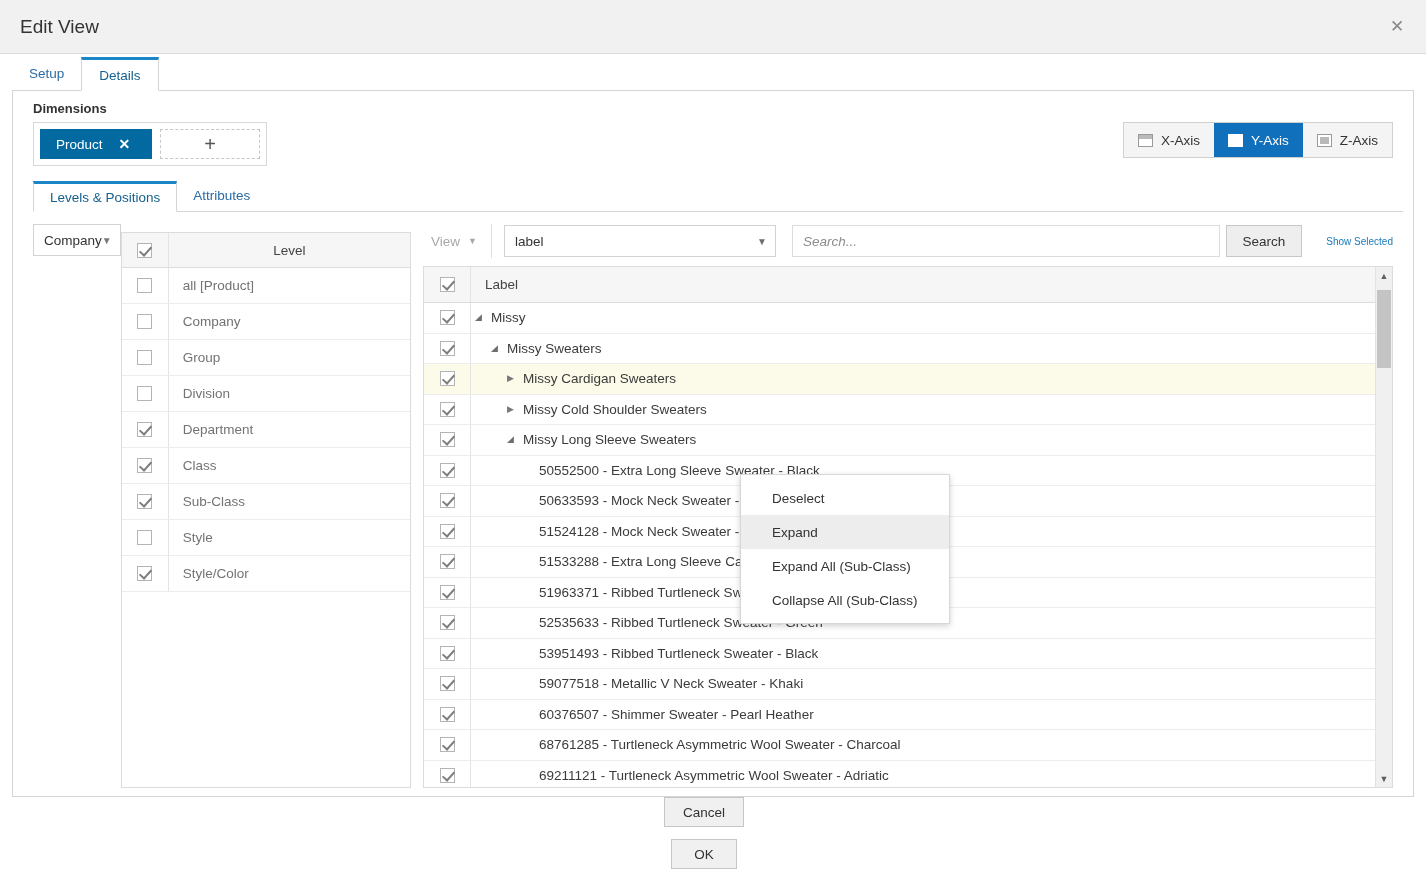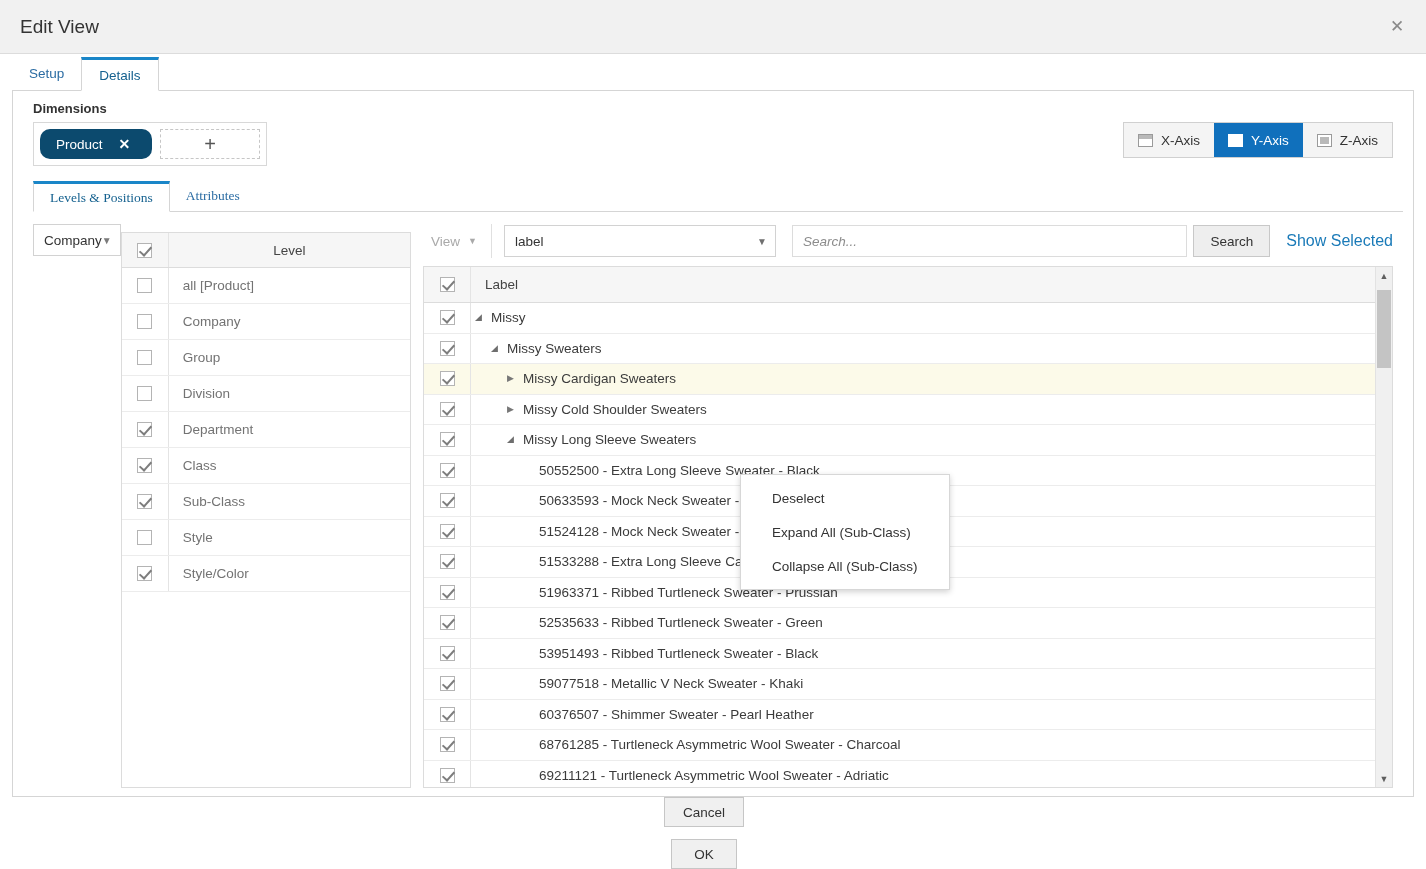--- a/index.html
+++ b/index.html
@@ -74,26 +74,25 @@
   }
   .dim-row { display: flex; align-items: flex-start; }
   .chips {
     border: 1px solid #d8d8d8;
     background: #fff;
     padding: 6px 6px;
     display: flex; align-items: center; gap: 8px;
     margin-left: 10px;
   }
   .chip {
-    background: #0c4a6e; color: #fff;
+    background: #0369a1; color: #fff;
     height: 30px; padding: 0 12px 0 16px;
     display: flex; align-items: center; gap: 16px;
     font-size: 13.5px; cursor: pointer;
     min-width: 112px;
-    border-radius: 10px;
   }
   .chip .x { font-weight: bold; font-size: 14px; }
   .chip-add {
     width: 100px; height: 30px;
     border: 1px dashed #c6c6c6;
     display: flex; align-items: center; justify-content: center;
     color: #555; font-size: 20px; cursor: pointer; line-height: 1;
   }
   .axis-group {
     margin-left: auto;
@@ -128,21 +127,20 @@
   .axis-ico.z::after {
     content: ""; position: absolute; left: 2px; right: 2px; top: 2px; bottom: 2px;
     background: #b9b9b9;
   }
   
   .inner-tabs {
     display: flex; align-items: flex-end;
     margin: 14px 0 0 10px;
     border-bottom: 1px solid #d5d5d5;
     height: 32px;
-    font-family: Liberation Serif, serif;
   }
   .itab {
     height: 31px; padding: 0 16px;
     display: flex; align-items: center;
     font-size: 13.5px; color: #2b6ca3; cursor: pointer;
   }
   .itab.active {
     background: #fff;
     border: 1px solid #d5d5d5;
     border-top: 3px solid #1a86c8;
@@ -222,21 +220,21 @@
     font-family: "Liberation Sans", sans-serif; color: #333;
   }
   .search-input::placeholder { color: #8c8c8c; font-style: italic; }
   .search-btn {
     height: 32px; padding: 0 16px; margin-left: 6px;
     background: #eeeeee; border: 1px solid #c8c8c8;
     font-size: 13.5px; color: #333; cursor: pointer;
     font-family: "Liberation Sans", sans-serif;
   }
   .show-selected {
-    margin-left: 16px; font-size: 16px; color: #1a7ab8;
+    margin-left: 24px; font-size: 10px; color: #1a7ab8;
     cursor: pointer;
   }
   .tree-wrap {
     flex: 1; margin-top: 8px; border: 1px solid #dcdcdc;
     display: flex; overflow: hidden; position: relative; background: #fff;
   }
   .tree-main { flex: 1; display: flex; flex-direction: column; overflow: hidden; }
   .tree-head {
     display: flex; height: 36px; min-height: 36px;
     background: #f6f6f6; border-bottom: 1px solid #dcdcdc;
@@ -607,20 +605,21 @@
               <div class="sb-thumb"></div>
             </div>
             <div class="sb-arrow">▼</div>
           </div>
         </div>
       </div>
     </div>
 
     <div class="ctx" id="ctx-menu">
         <div class="ctx-item">Deselect</div>
+        <div class="ctx-item active">Expand</div>
         <div class="ctx-item">Expand All (Sub-Class)</div>
         <div class="ctx-item">Collapse All (Sub-Class)</div>
       </div>
   </div>
 
   <div class="footer">
     <button class="fbtn">Cancel</button>
     <button class="fbtn">OK</button>
   </div>
 </div>

